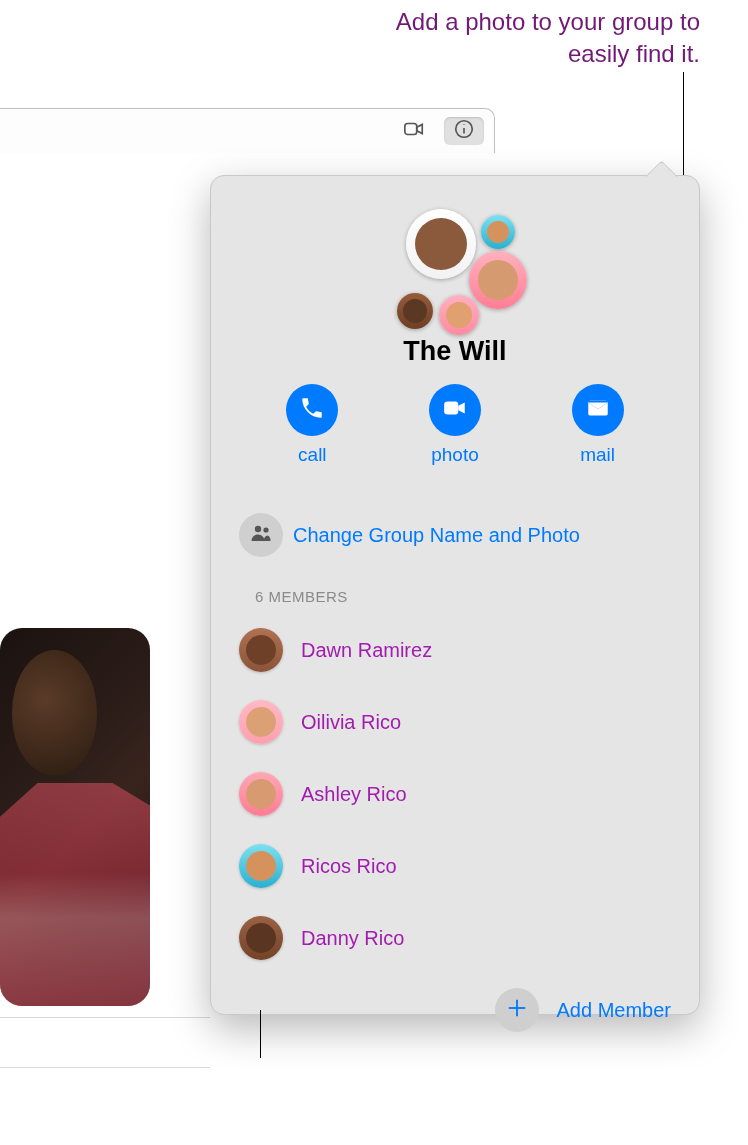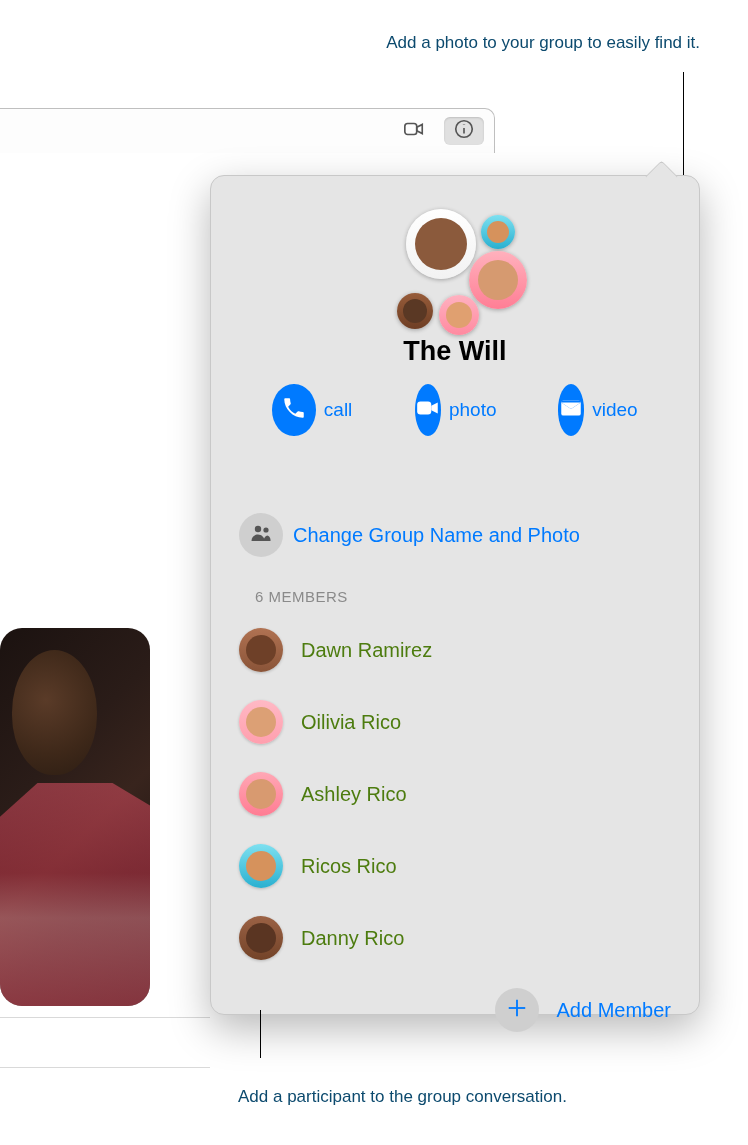--- a/index.html
+++ b/index.html
@@ -9,25 +9,24 @@
     font-family: -apple-system, "Helvetica Neue", Helvetica, Arial, sans-serif;
     background: #fff;
     position: relative;
     overflow: hidden;
   }
   .canvas { position:absolute; inset:0; }
 
   
   .callout {
     position:absolute;
-    font-size:17px;
-    color:#0c4a6e;
+    font-size:24px;
+    color:#701a75;
     text-align:right;
     line-height:1.35;
-    margin-top:26px;
   }
   .callout.top { top:6px; right:48px; width:360px; }
   .callout.bottom { top:1060px; left:238px; width:360px; text-align:left; }
   .leader {
     position:absolute;
     background:#000;
   }
   .leader.v1 { top:72px; right:64px; width:1px; height:472px; }
   .leader.h1 { top:544px; right:64px; width:54px; height:1px; }
   .leader.v2 { top:1010px; left:260px; width:1px; height:48px; }
@@ -117,21 +116,21 @@
   .group-title {
     position:absolute; top:160px; left:0; right:0;
     text-align:center; font-weight:700; font-size:27px; color:#000;
   }
 
   .action-row {
     position:absolute; top:208px; left:0; right:0;
     display:flex; justify-content:space-around; padding:0 30px;
   }
   .action {
-    width:80px; display:flex; flex-direction:row; align-items:center; gap:8px;
+    width:80px; display:flex; flex-direction:column; align-items:center; gap:8px;
     cursor:pointer;
   }
   .action .circle {
     width:52px; height:52px; border-radius:50%; background:#007aff;
     display:flex; align-items:center; justify-content:center;
   }
   .action .circle svg { width:26px; height:26px; fill:#fff; }
   .action .lbl { color:#007aff; font-size:19px; }
 
   .change-row {
@@ -161,21 +160,21 @@
     width:44px; height:44px; border-radius:50%; flex-shrink:0;
     box-shadow:0 1px 3px rgba(0,0,0,.2);
     display:flex; align-items:center; justify-content:center;
   }
   .member .av::after{content:"";width:30px;height:30px;border-radius:50%;}
   .m1 .av{background:linear-gradient(#b07252,#8a5438);} .m1 .av::after{background:#6e4028;}
   .m2 .av{background:linear-gradient(#ffa8b5,#ff7c93);} .m2 .av::after{background:#d89a70;}
   .m3 .av{background:linear-gradient(#ffb9c5,#ff9fae);} .m3 .av::after{background:#dca075;}
   .m4 .av{background:linear-gradient(#7de0f0,#2ab0d0);} .m4 .av::after{background:#d6925c;}
   .m5 .av{background:linear-gradient(#9b6245,#734328);} .m5 .av::after{background:#5a3522;}
-  .member .nm { font-size:20px; color:#4d7c0f; }
+  .member .nm { font-size:20px; color:#a21caf; }
 
   .add-row {
     display:flex; align-items:center; gap:18px; height:72px; cursor:pointer;justify-content:flex-end;
   }
   .add-row .plus {
     width:44px; height:44px; border-radius:50%; background:#cfcfcf;
     display:flex; align-items:center; justify-content:center;
   }
   .add-row .plus svg{width:22px;height:22px;fill:#007aff;}
   .add-row .txt { color:#007aff; font-size:20px; }
@@ -252,21 +251,21 @@
       </div>
       <div class="action">
         <div class="circle">
             <span><svg viewBox="0 0 24 24">
                 <rect x="3" y="5" width="18" height="14" rx="2"></rect>
                 <path d="M3 7l9 6 9-6" fill="none" stroke="#007aff" stroke-width="0"></path>
                 <path d="M3 7l9 6 9-6V5H3z" fill="#007aff"></path>
                 <path d="M3 7l9 6 9-6" fill="#fff"></path>
               </svg></span>
           </div>
-        <span class="lbl">video</span>
+        <span class="lbl">mail</span>
       </div>
     </div>
 
     <div class="change-row">
       <div class="ic">
           <span><svg viewBox="0 0 24 24">
               <circle cx="9" cy="8" r="3.2"></circle>
               <path d="M2.5 20c0-3.6 2.9-6.5 6.5-6.5s6.5 2.9 6.5 6.5H2.5z"></path>
               <circle cx="17" cy="9" r="2.6"></circle>
               <path d="M14.5 20c0-2.5 1.5-4.8 3.7-5.6 1.9.5 3.3 2.3 3.3 4.4V20h-7z"></path>
@@ -305,15 +304,14 @@
                 <path d="M3 11h18v2H3z"></path>
               </svg></span>
           </div>
         <span class="txt">Add Member</span>
       </div>
     </div>
 
   </div>
 
   <div class="leader v2"></div>
-  <div class="callout bottom">Add a participant to the group conversation.</div>
 
 </div>
 
 </body></html>

